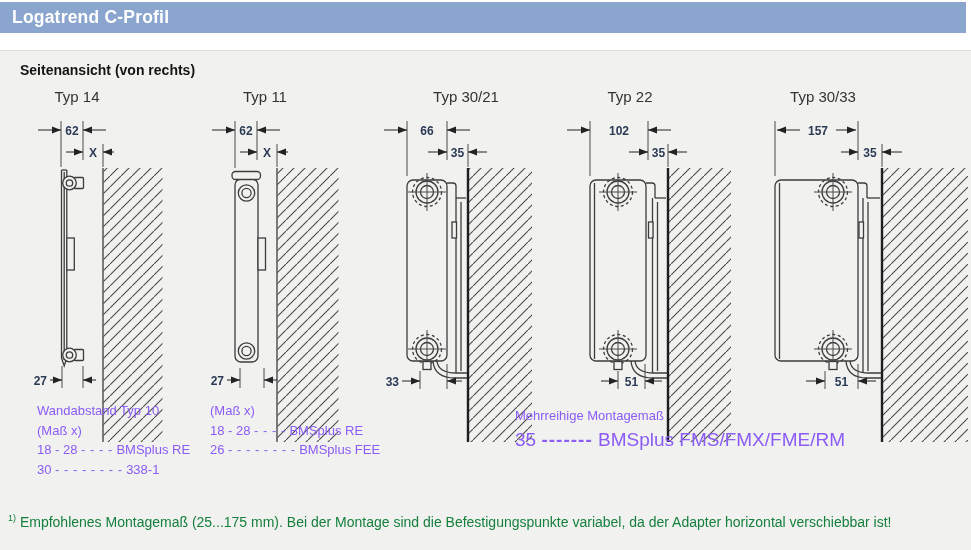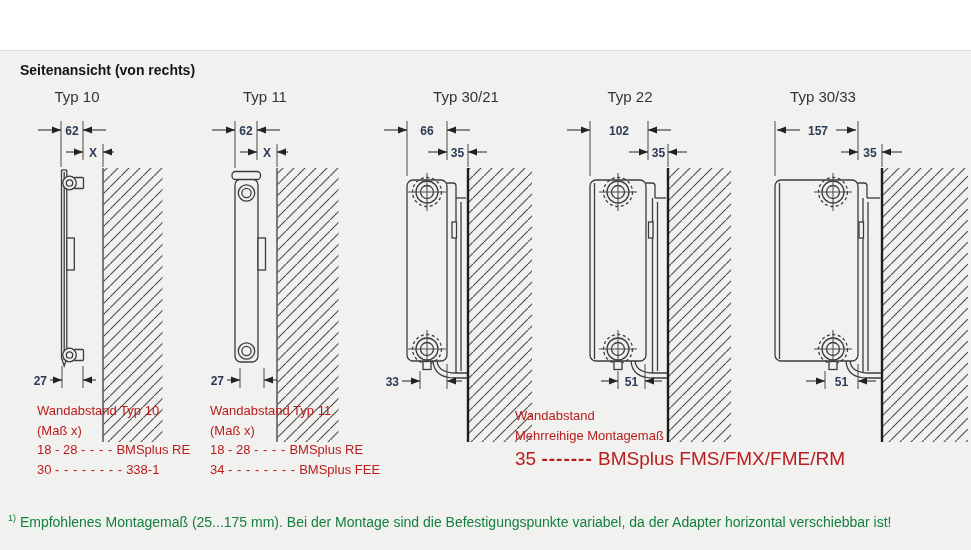--- a/index.html
+++ b/index.html
@@ -15,38 +15,41 @@
   svg.draw{position:absolute;left:0;top:0;}
   .ol{stroke:#3c3c3c;fill:none;stroke-width:1.3;}
   .ol2{stroke:#3c3c3c;fill:#f1f1ef;stroke-width:1.3;}
   .thin{stroke:#4a4a4a;fill:none;stroke-width:1;}
   .diml{stroke:#222;fill:none;stroke-width:1;}
   .dash{stroke-dasharray:3,2.6;}
   .wallthin{stroke:#3c3c3c;stroke-width:1.3;}
   .wallthick{stroke:#1e1e1e;stroke-width:2.4;}
   text.dim{font:700 12px "Liberation Sans",sans-serif;fill:#2b3a55;text-anchor:middle;}
   text.dim.end{text-anchor:end;}
-  .lg{position:absolute;font-size:13px;color:#b91c1c;line-height:19.5px;white-space:nowrap;}
+  .lg{position:absolute;font-size:13px;color:#8b5cf6;line-height:19.5px;white-space:nowrap;}
   .lg .leader{letter-spacing:.5px;}
   .lg .leader-bold{font-weight:700;letter-spacing:1px;}
   .lg .gap{height:4px;}
   .footnote{position:absolute;left:8px;top:513px;font-size:14px;color:#15803d;white-space:nowrap;}
   .footnote sup{font-size:9px;}
 </style>
 </head>
 <body>
 
 <div class="page">
 
+  <div class="header-bar">
+    <div class="header-title">Logatrend C-Profil</div>
+  </div>
 
   <div class="panel"></div>
 
   <div class="section-title">Seitenansicht (von rechts)</div>
 
-  <div class="typ-label" style="left:77px">Typ 10</div>
+  <div class="typ-label" style="left:77px">Typ 14</div>
   <div class="typ-label" style="left:265px">Typ 11</div>
   <div class="typ-label" style="left:466px">Typ 30/21</div>
   <div class="typ-label" style="left:630px">Typ 22</div>
   <div class="typ-label" style="left:823px">Typ 30/33</div>
 
   <svg class="draw" width="971" height="550" viewBox="0 0 971 550">
     <defs>
       <marker id="ar" markerWidth="10" markerHeight="8" refX="9.5" refY="4" orient="auto" markerUnits="userSpaceOnUse">
         <path d="M0.5,0.5 L9.5,4 L0.5,7.5 Z" fill="#222"></path>
       </marker>
@@ -248,28 +251,26 @@
   </svg>
 
   <div class="lg" style="left:37px;top:401px">
     <div>Wandabstand Typ 10</div>
     <div>(Maß x)</div>
     <div><span>18 - 28</span> <span class="leader">- - - -</span> <span>BMSplus RE</span></div>
     <div><span>30</span> <span class="leader">- - - - - - - -</span> <span>338-1</span></div>
   </div>
 
   <div class="lg" style="left:210px;top:401px">
-    <div>Wandabstand Typ 11</div>
     <div>(Maß x)</div>
     <div><span>18 - 28</span> <span class="leader">- - - -</span> <span>BMSplus RE</span></div>
-    <div><span>34</span> <span class="leader">- - - - - - - -</span> <span>BMSplus FEE</span></div>
+    <div><span>26</span> <span class="leader">- - - - - - - -</span> <span>BMSplus FEE</span></div>
   </div>
 
   <div class="lg" style="left:515px;top:406px">
-    <div>Wandabstand</div>
     <div>Mehrreihige Montagemaß</div>
     <div class="gap"></div>
     <div style="font-size:19px"><span>35</span> <span class="leader-bold">-------</span> <span>BMSplus FMS/FMX/FME/RM</span></div>
   </div>
 
   <div class="footnote">
     <sup>1)</sup>
     <span>Empfohlenes Montagemaß (25...175 mm). Bei der Montage sind die Befestigungspunkte variabel, da der Adapter horizontal verschiebbar ist!</span>
   </div>
 

